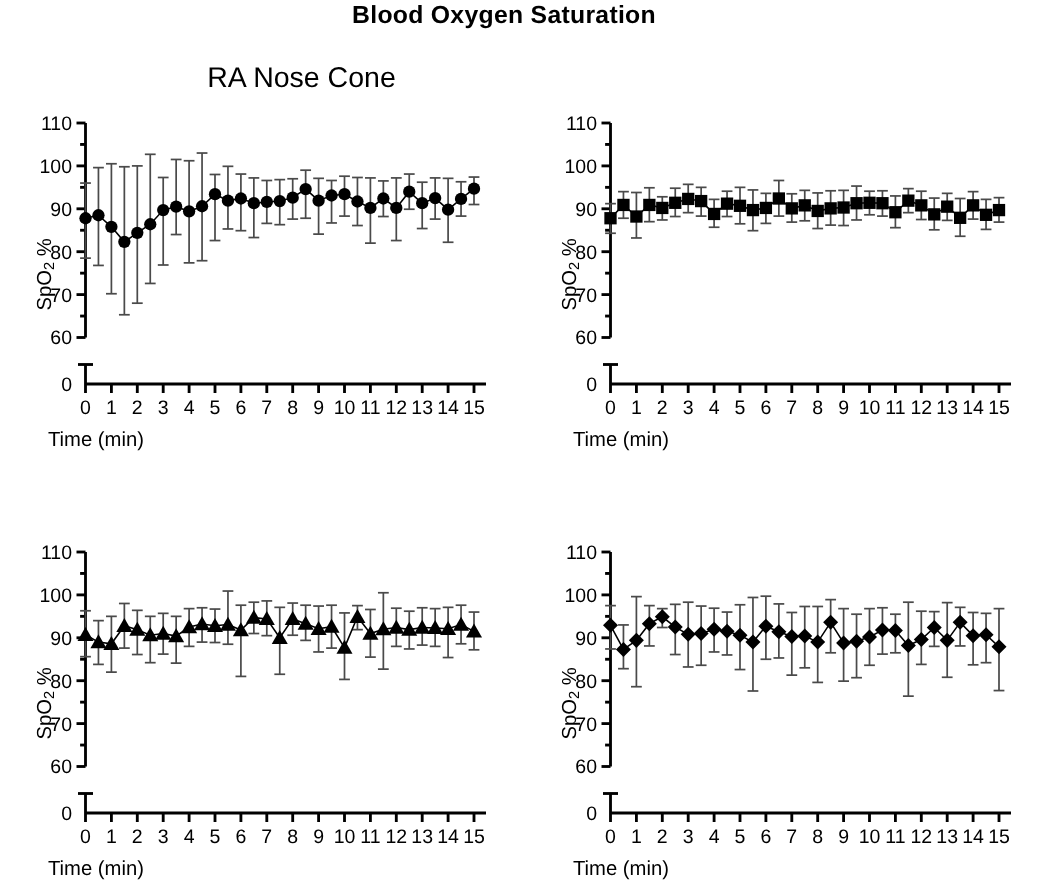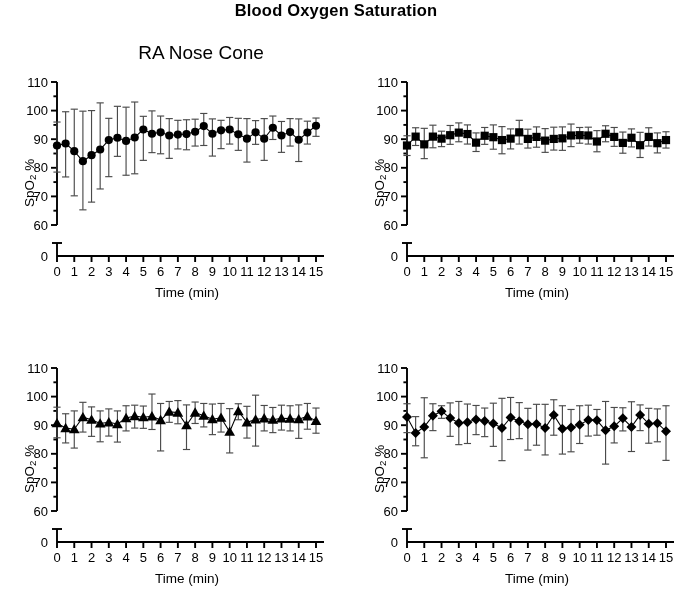--- a/index.html
+++ b/index.html
@@ -16,21 +16,21 @@
   .panel{position:absolute;width:350px;height:272px;}
   .panel-title{
     position:absolute;left:0;top:0;width:350px;text-align:center;
     font-size:19px;font-weight:normal;margin-left:26px;
   }
   .ylabel{
     position:absolute;font-size:13.5px;
     transform:rotate(-90deg);transform-origin:left top;white-space:nowrap;
   }
   .xlabel{
-    position:absolute;width:350px;text-align:center;font-size:13.5px;
+    position:absolute;width:350px;font-size:13.5px;
   }
   svg{position:absolute;left:0;top:0;overflow:visible;}
   .tick-text{font-family:"Liberation Sans",sans-serif;font-size:13px;fill:#000;}
   .axis-line{stroke:#000;stroke-width:1.9;fill:none;stroke-linecap:butt;}
   .tickmark{stroke:#000;stroke-width:1.9;}
   .errbar{stroke:#4a4a4a;stroke-width:1.15;}
   .errcap{stroke:#4a4a4a;stroke-width:1.15;}
   .dataline{stroke:#000;stroke-width:1.05;fill:none;}
   .marker{fill:#000;stroke:none;}
   sub{font-size:.72em;vertical-align:-.22em;}

